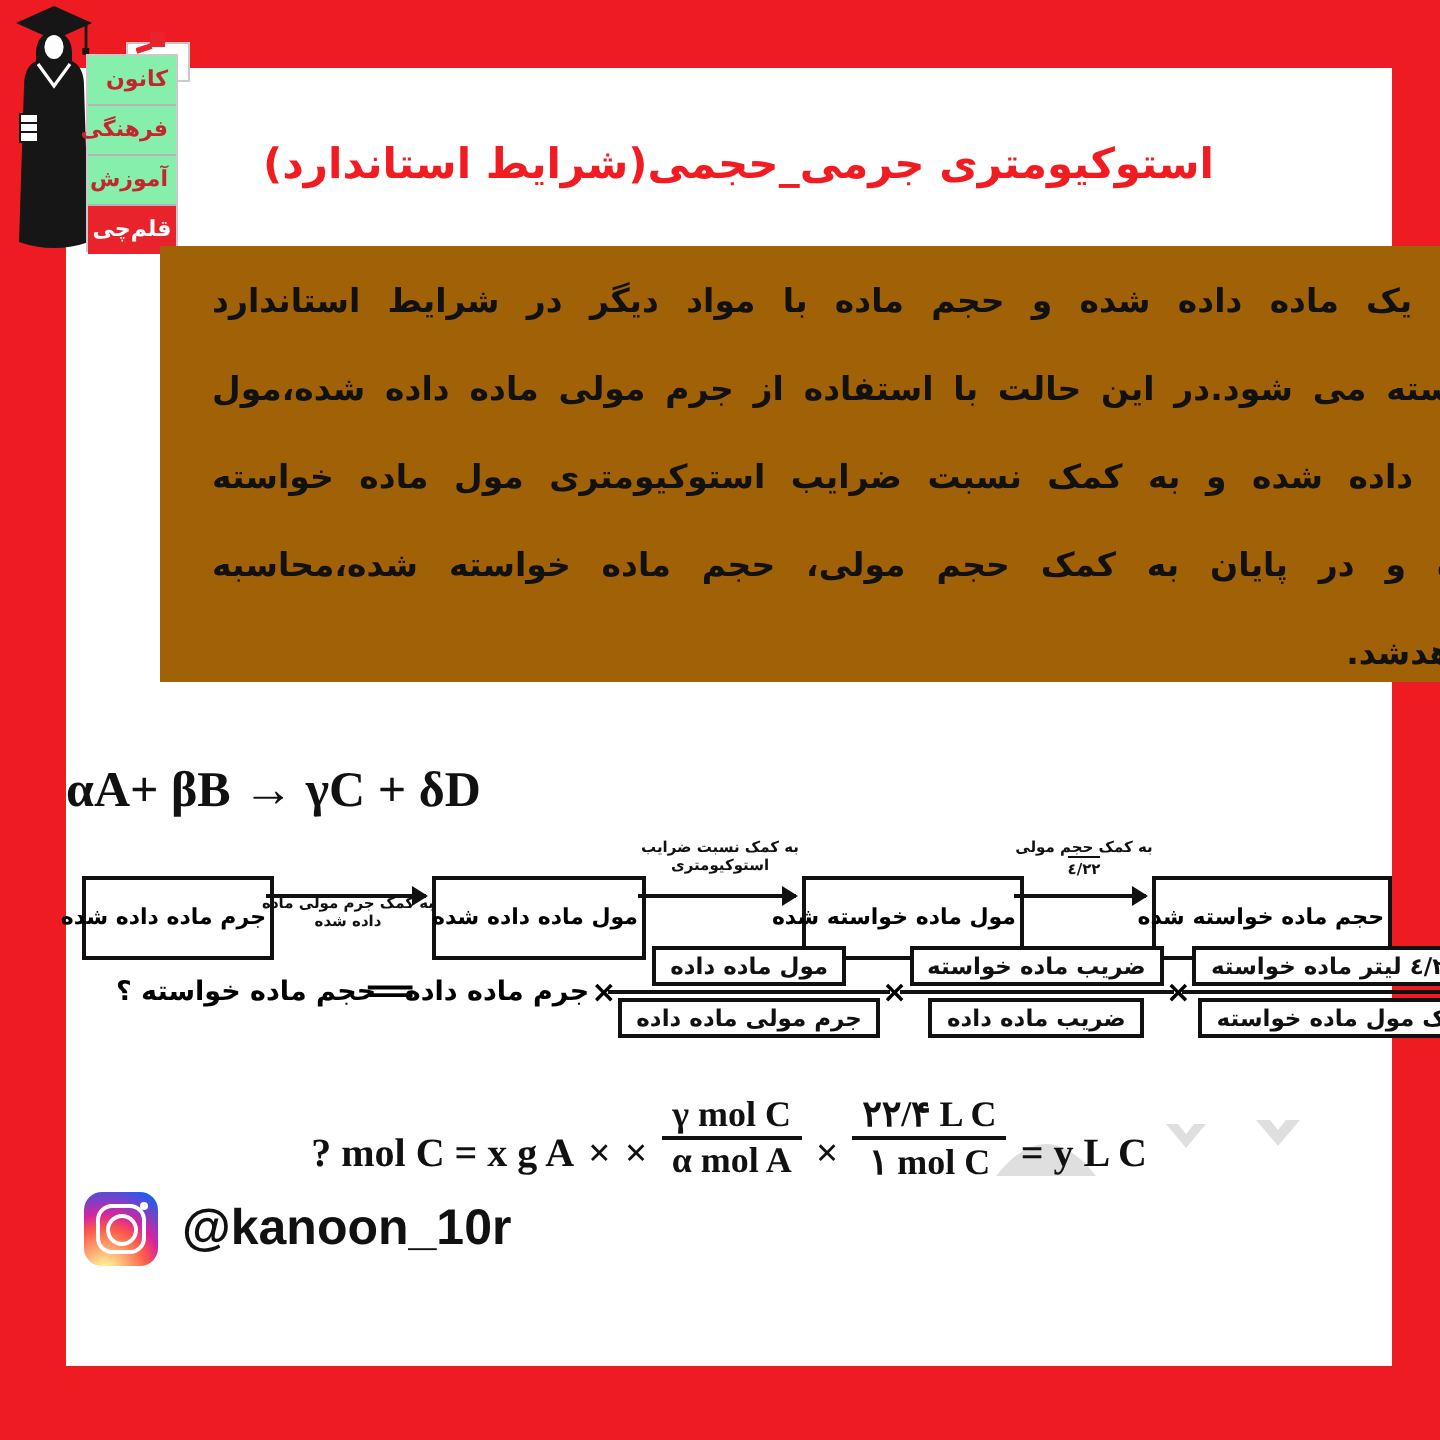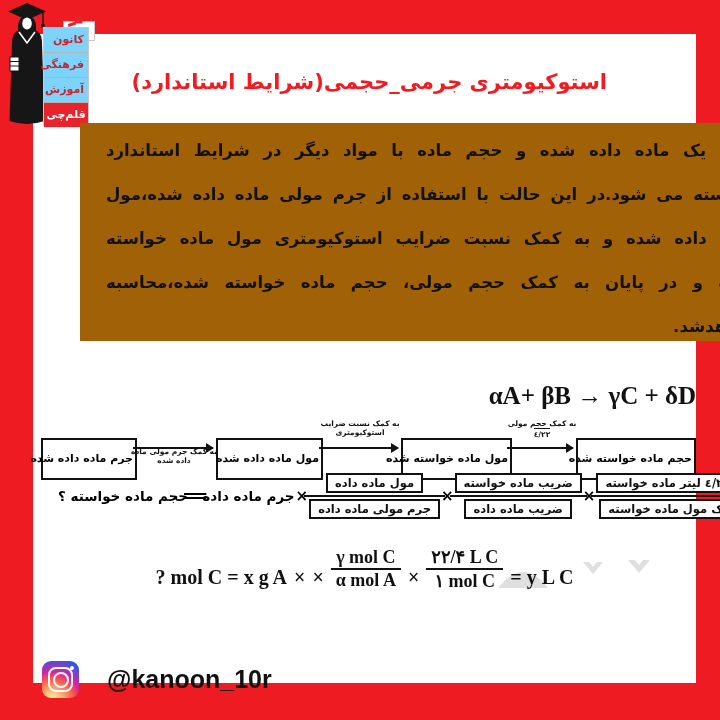--- a/index.html
+++ b/index.html
@@ -4,41 +4,41 @@
 <style>
   html,body{margin:0;padding:0;}
   .canvas{position:relative;width:720px;height:720px;background:#ee1b23;overflow:hidden;
           font-family:"DejaVu Sans",sans-serif;}
   .panel{position:absolute;left:33px;top:34px;width:663px;height:649px;background:#ffffff;}
 
   
   .logo{position:absolute;left:8px;top:3px;width:112px;height:124px;}
   .logo svg{position:absolute;left:0;top:0;}
   .board-notch{position:absolute;left:55px;top:18px;width:30px;height:18px;background:#fff;border:1px solid #c9c9c9;}
-  .board{position:absolute;left:35px;top:24px;width:46px;height:99px;background:#7dd3fc;border:1px solid #c9c9c9;box-sizing:border-box;}
+  .board{position:absolute;left:35px;top:24px;width:46px;height:99px;background:#86efac;border:1px solid #c9c9c9;box-sizing:border-box;}
   .board .row{height:24px;line-height:24px;border-bottom:1px solid #b5b5b5;color:#c1272d;
               font-size:11px;font-weight:bold;direction:rtl;text-align:right;padding-right:4px;}
   .board .badge{height:24px;line-height:24px;background:#e8232b;color:#fff;font-size:11px;
                 font-weight:bold;direction:rtl;text-align:center;}
   .pen{position:absolute;left:60px;top:13px;}
 
   
   .title{position:absolute;top:70px;right:113px;direction:rtl;color:#f11c22;
          font-size:21px;font-weight:bold;}
 
   
   .intro{position:absolute;left:80px;top:123px;width:700px;height:218px;background:#a16207;
          direction:rtl;padding:0;box-sizing:border-box;}
   .intro .ln{margin:0 26px;height:44px;line-height:44px;font-size:16.5px;font-weight:bold;color:#111;
              text-align:justify;text-align-last:justify;white-space:nowrap;}
   .intro .ln.first{margin-top:6px;}
   .intro .ln.last{text-align:right;text-align-last:right;}
 
   
-  .geneq{position:absolute;left:33px;top:382px;width:663px;text-align:right;
+  .geneq{position:absolute;left:33px;top:382px;width:663px;text-align:left;
          font-family:"Liberation Serif","DejaVu Serif",serif;font-size:25px;font-weight:bold;color:#111;}
 
   
   .flow{position:absolute;left:33px;top:418px;width:663px;height:50px;}
   .fbox{position:absolute;top:20px;height:16px;line-height:16px;border:2px solid #111;background:#fff;
         font-size:11px;font-weight:bold;direction:rtl;text-align:center;padding:11px 2px;white-space:nowrap;}
   .fb1{left:8px;width:88px;} .fb2{left:183px;width:99px;} .fb3{left:368px;width:103px;} .fb4{left:543px;width:112px;}
   .farrow{position:absolute;top:29px;height:2px;background:#111;}
   .farrow:after{content:"";position:absolute;right:-1px;top:-4px;border-left:8px solid #111;
                 border-top:5px solid transparent;border-bottom:5px solid transparent;}
@@ -63,21 +63,21 @@
   .molrow{position:absolute;left:33px;top:538px;width:663px;height:62px;display:flex;
           align-items:center;justify-content:center;gap:7px;direction:ltr;
           font-family:"Liberation Serif","DejaVu Serif",serif;color:#111;}
   .molrow .t{font-size:20px;font-weight:bold;white-space:nowrap;z-index:1;margin-top:16px;}
   .sfrac{display:flex;flex-direction:column;align-items:center;z-index:1;}
   .sfrac .n{font-size:18px;font-weight:bold;padding:0 5px;white-space:nowrap;}
   .sfrac .bar{height:2px;background:#111;width:100%;}
   .wm{position:absolute;left:455px;top:10px;z-index:0;opacity:.65;}
 
   
-  .social{position:absolute;left:42px;top:661px;display:flex;align-items:center;gap:28px;}
+  .social{position:absolute;left:42px;top:596px;display:flex;align-items:center;gap:12px;}
   .ig{position:relative;width:37px;height:37px;border-radius:9px;
       background:radial-gradient(circle at 28% 107%,#fdf497 0%,#fdf497 5%,#fd5949 45%,#d6249f 60%,#285aeb 90%);}
   .ig .cam{position:absolute;left:6px;top:6px;right:6px;bottom:6px;border:2.5px solid #fff;border-radius:8px;}
   .ig .lens{position:absolute;left:50%;top:50%;width:12px;height:12px;border:2.5px solid #fff;
             border-radius:50%;transform:translate(-50%,-50%);}
   .ig .dot{position:absolute;right:5px;top:5px;width:4px;height:4px;background:#fff;border-radius:50%;}
   .handle{font-family:"Liberation Sans","DejaVu Sans",sans-serif;font-size:25px;font-weight:bold;color:#111;}
 </style>
 </head>
 <body>

